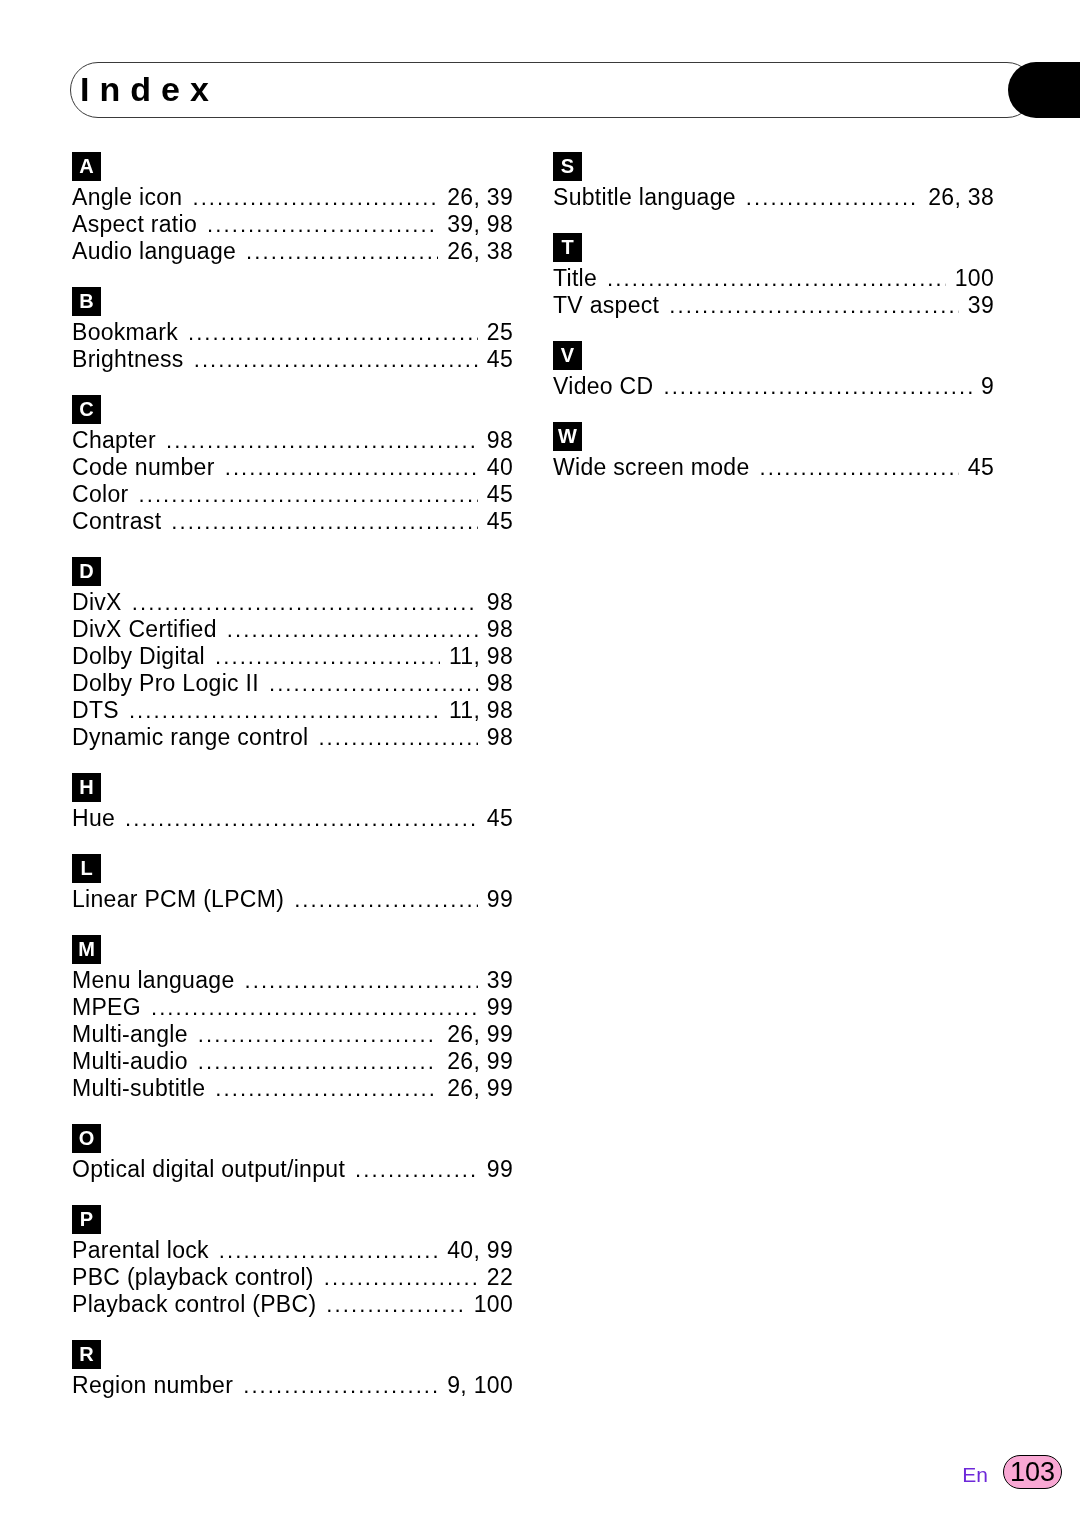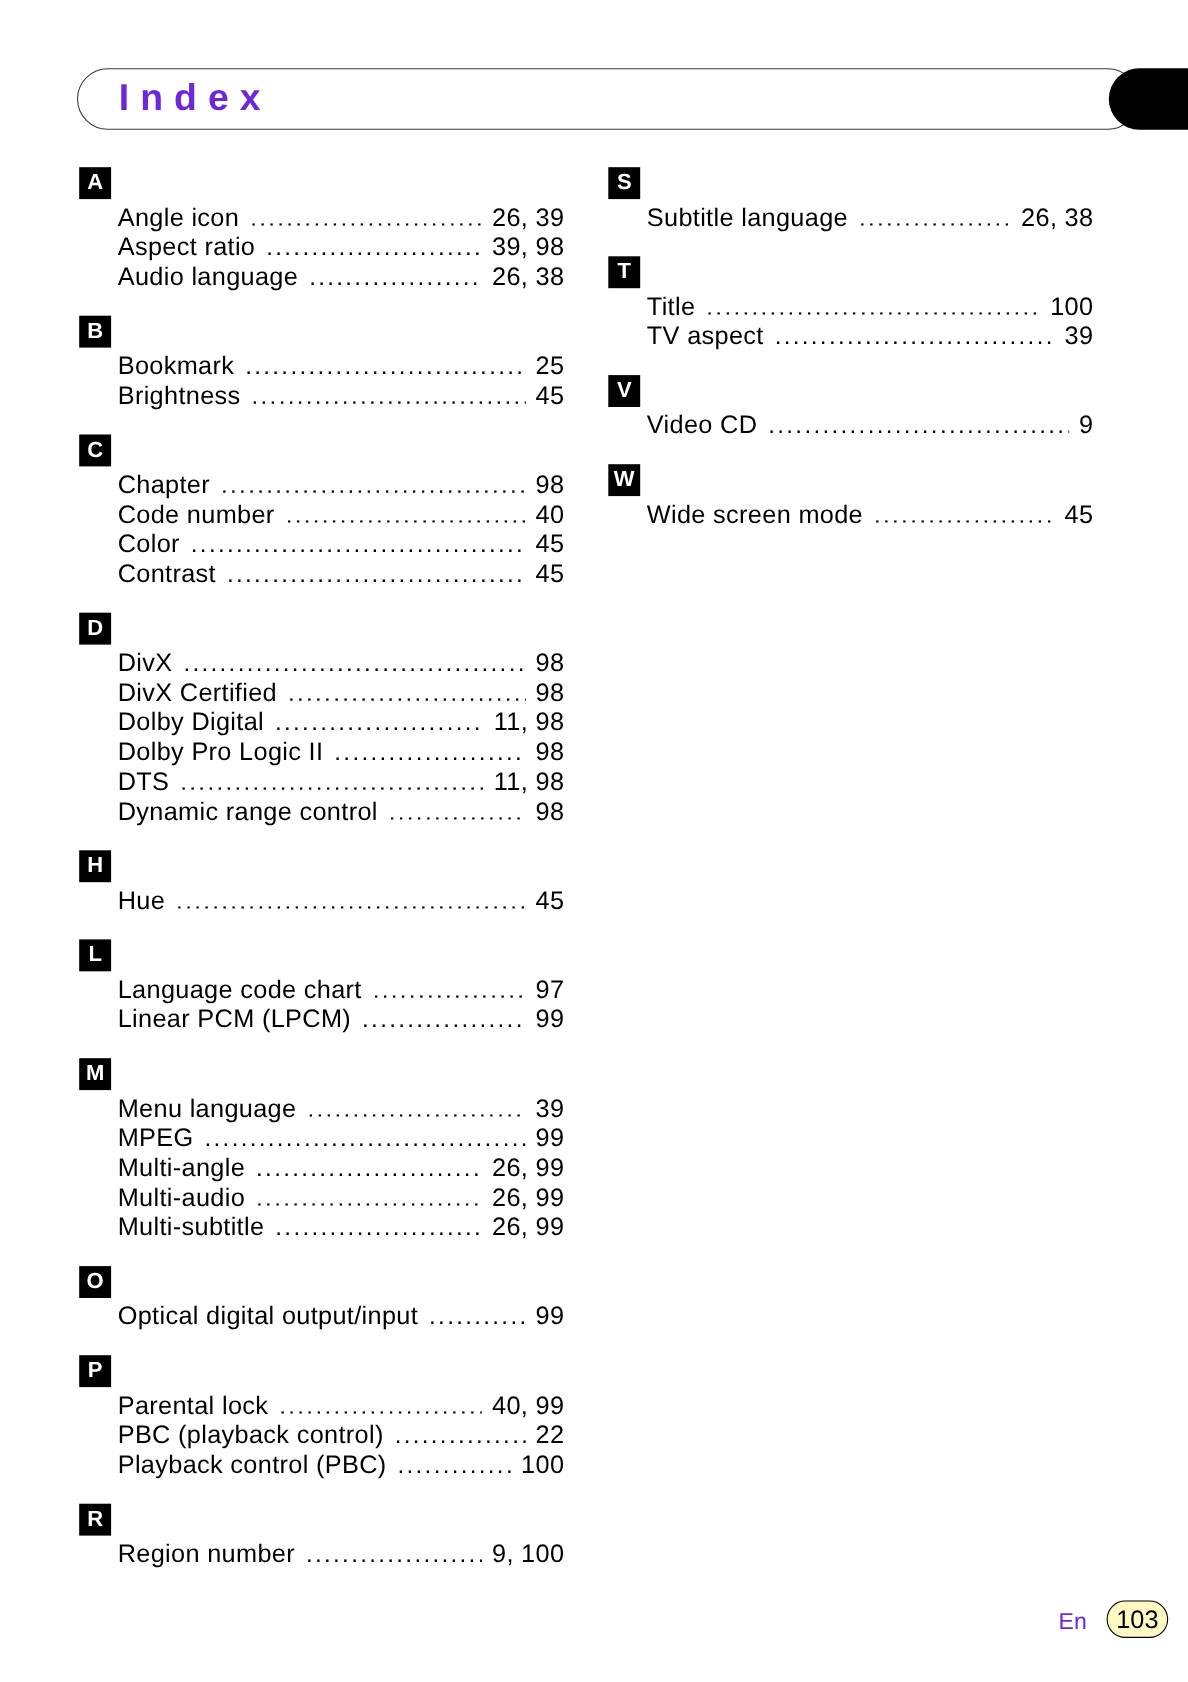--- a/index.html
+++ b/index.html
@@ -31,28 +31,28 @@
     top: 62px;
     width: 965px;
     height: 56px;
     box-sizing: border-box;
     border: 1.6px solid #3a3a3a;
     border-radius: 28px;
     background: #ffffff;
   }
   .header-title {
     position: absolute;
-    left: 108px;
+    left: 80px;
     top: 62px;
     height: 56px;
     line-height: 54px;
     font-size: 34px;
     font-weight: 700;
     letter-spacing: 10px;
-    color: #6d28d9;
+    color: #000000;
     white-space: nowrap;
   }
   .header-tab {
     position: absolute;
     left: 1008px;
     top: 62px;
     width: 72px;
     height: 56px;
     background: #000000;
     border-top-left-radius: 28px;
@@ -89,21 +89,20 @@
   }
 
   
   .entry {
     display: flex;
     align-items: baseline;
     font-size: 23px;
     line-height: 27px;
     white-space: nowrap;
     letter-spacing: 0.3px;
-    margin-left: 35px;
   }
   .entry-term { flex: 0 0 auto; padding-right: 8px; }
   .entry-leader {
     flex: 1 1 auto;
     overflow: hidden;
     height: 20px;
     margin: 0 2px;
     position: relative;
   }
   .entry-leader::before {
@@ -141,23 +140,23 @@
     right: 18px;
     top: 2px;
     min-width: 56px;
     height: 34px;
     line-height: 32px;
     padding: 0 6px;
     box-sizing: border-box;
     border: 1.6px solid #000000;
     border-radius: 18px;
     text-align: center;
-    font-size: 23px;
+    font-size: 27px;
     color: #000000;
-    background: #fef9c3;
+    background: #f9a8d4;
   }
 </style>
 </head>
 <body>
 
 <div class="page-header">
   <div class="header-capsule"></div>
   <div class="header-title">Index</div>
   <div class="header-tab"></div>
 </div>
@@ -227,24 +226,20 @@
           <span class="entry-term">Dynamic range control</span>
           <span class="entry-leader"></span>
           <span class="entry-pages">98</span>
         </div></div>
       <div class="index-section"><div class="section-letter">H</div><div class="entry">
           <span class="entry-term">Hue</span>
           <span class="entry-leader"></span>
           <span class="entry-pages">45</span>
         </div></div>
       <div class="index-section"><div class="section-letter">L</div><div class="entry">
-          <span class="entry-term">Language code chart</span>
-          <span class="entry-leader"></span>
-          <span class="entry-pages">97</span>
-        </div><div class="entry">
           <span class="entry-term">Linear PCM (LPCM)</span>
           <span class="entry-leader"></span>
           <span class="entry-pages">99</span>
         </div></div>
       <div class="index-section"><div class="section-letter">M</div><div class="entry">
           <span class="entry-term">Menu language</span>
           <span class="entry-leader"></span>
           <span class="entry-pages">39</span>
         </div><div class="entry">
           <span class="entry-term">MPEG</span>

